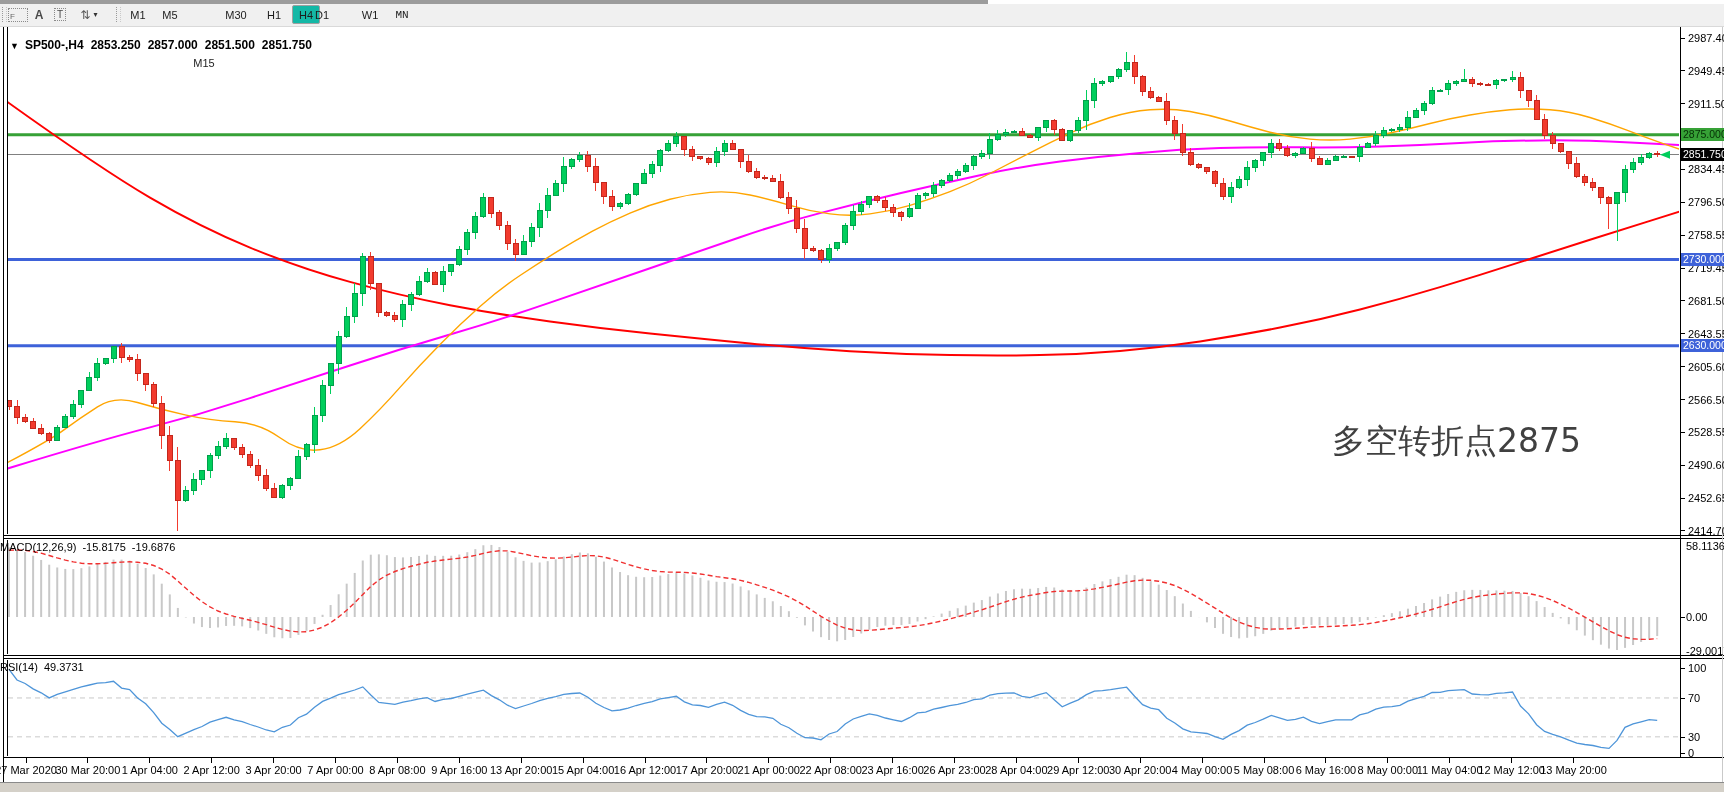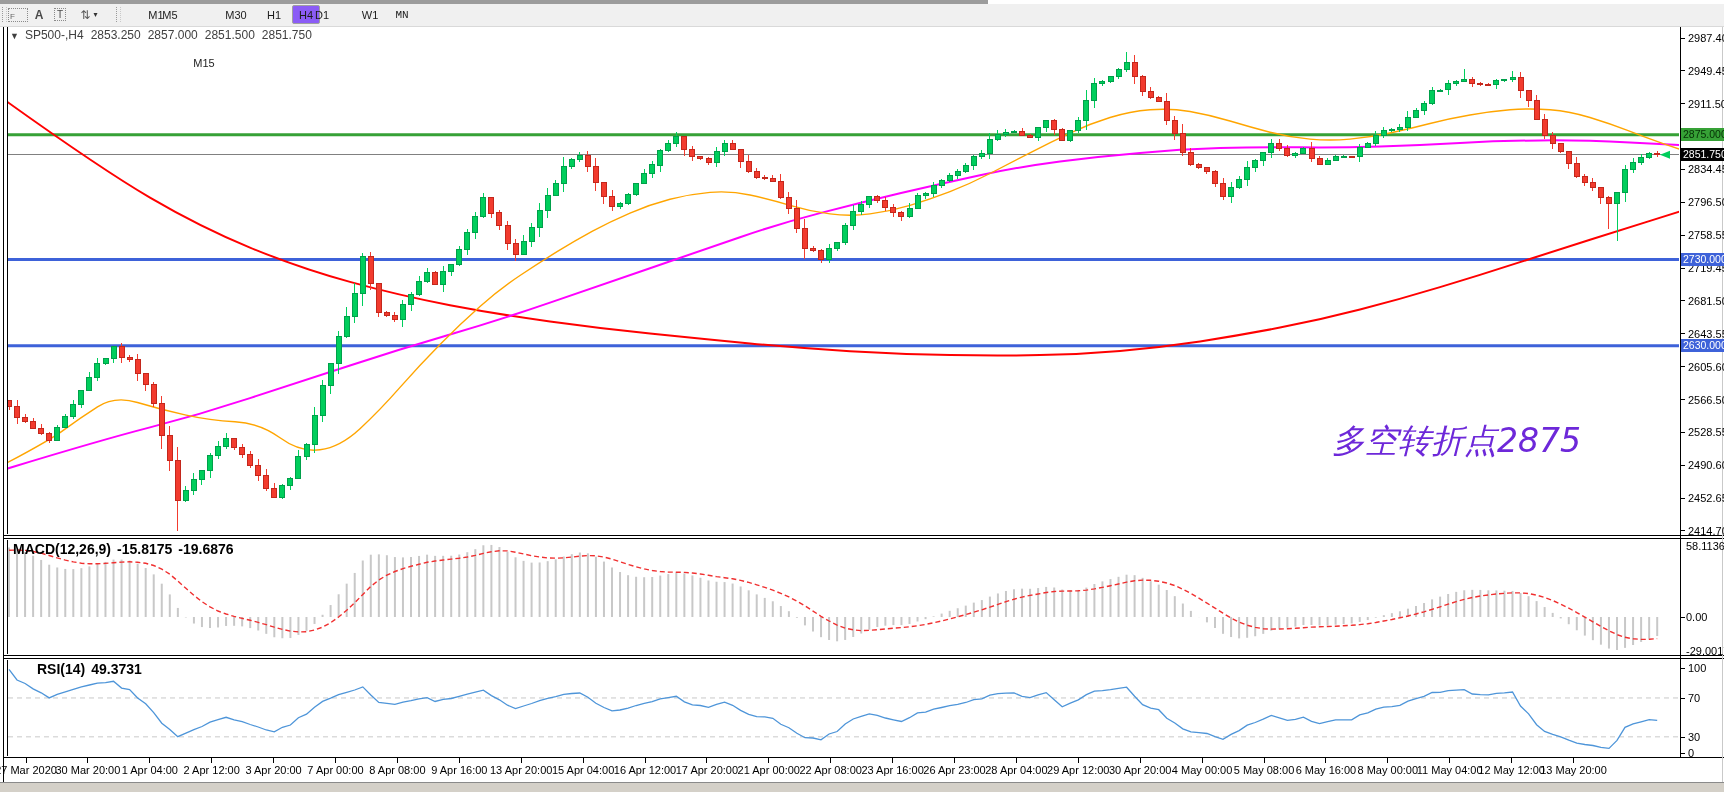--- a/index.html
+++ b/index.html
@@ -5,42 +5,42 @@
   html,body{margin:0;padding:0;}
   body{width:1724px;height:792px;background:#ffffff;overflow:hidden;position:relative;
        font-family:"Liberation Sans",sans-serif;}
   .top-strip{position:absolute;left:0;top:0;width:988px;height:4px;background:#9c9c9c;z-index:10;}
   .toolbar{position:absolute;left:0;top:4px;width:1724px;height:22px;background:#f0f0f0;
            border-bottom:1px solid #d9d9d9;z-index:10;}
   .tb-item{position:absolute;top:1px;height:19px;display:flex;align-items:center;justify-content:center;
            background:transparent;border:1px solid transparent;font-size:11px;color:#1c1c1c;
            font-family:"Liberation Sans",sans-serif;padding:0;cursor:default;}
   .tb-grip{position:absolute;top:3px;width:3px;height:15px;border-left:1px dotted #9a9a9a;border-right:1px dotted #c9c9c9;}
-  .tf-active{border:1px solid #a0a0a0;background:#8b5cf6;border-radius:2px;}
+  .tf-active{border:1px solid #a0a0a0;background:#14b8a6;border-radius:2px;}
   .f-box{display:flex;align-items:flex-end;width:17px;height:12px;border:1px dotted #8a8a8a;
          font-size:8px;color:#666;padding-left:1px;line-height:8px;}
   .a-letter{font-size:12px;font-weight:bold;color:#4a4a4a;}
   .t-dotted{border:1px dotted #8a8a8a;font-size:10px;color:#4a4a4a;padding:0 2px;line-height:11px;}
   .arrows-glyph{font-size:12px;color:#555;}
   .caret-glyph{font-size:8px;color:#333;margin-left:3px;}
-  .chart-title{position:absolute;left:10px;top:28px;z-index:6;font-size:12px;font-weight:normal;color:#404040;}
+  .chart-title{position:absolute;left:10px;top:38px;z-index:6;font-size:12px;font-weight:bold;color:#000000;}
   .chart-title .dd{font-size:9px;margin-right:6px;}
   .chart-title span{margin-right:7px;}
-  .ind-label{position:absolute;left:13px;z-index:6;font-size:14px;color:#000;font-weight:bold;}
+  .ind-label{position:absolute;left:0;z-index:6;font-size:11px;color:#000;}
   .ind-label span{margin-right:6px;}
   #macd-label{top:541px;}
-  #rsi-label{top:661px;padding-left:24px;}
+  #rsi-label{top:661px;}
   .price-tag{position:absolute;left:1681px;width:43px;height:13px;z-index:7;font-size:10.5px;
              line-height:13px;padding-left:2px;}
   #tag-2875{top:128px;background:#36A136;color:#062f06;}
   #tag-current{top:148px;background:#000000;color:#ffffff;}
   #tag-2730{top:253px;background:#3E62D9;color:#ffffff;}
   #tag-2630{top:339px;background:#3E62D9;color:#ffffff;}
-  .annotation{position:absolute;left:1332px;top:419px;z-index:5;font-size:33px;color:#6d28d9;
-              font-family:"DejaVu Sans",sans-serif;white-space:nowrap;font-style:italic;}
+  .annotation{position:absolute;left:1332px;top:419px;z-index:5;font-size:33px;color:#404040;
+              font-family:"DejaVu Sans",sans-serif;white-space:nowrap;}
   .bottom-strip{position:absolute;left:0;top:782px;width:1724px;height:10px;background:#d4d0c8;
                 border-top:1px solid #8a8a8a;z-index:9;}
   #chart-svg{position:absolute;left:0;top:0;z-index:1;}
   #chart-svg text{font-family:"Liberation Sans",sans-serif;}
 </style>
 </head>
 <body>
 
 <div class="top-strip"></div>
 
@@ -53,21 +53,21 @@
     <span class="a-letter">A</span>
   </button>
   <button class="tb-item" style="left:50px;width:20px;">
     <span class="t-dotted">T</span>
   </button>
   <button class="tb-item" style="left:74px;width:30px;">
     <span class="arrows-glyph">⇅</span>
     <span class="caret-glyph">▾</span>
   </button>
   <div class="tb-grip" style="left:116px;"></div>
-  <button class="tb-item" style="left:142px;width:28px;">M1</button>
+  <button class="tb-item" style="left:124px;width:28px;">M1</button>
   <button class="tb-item" style="left:156px;width:28px;">M5</button>
   <button class="tb-item" style="left:188px;width:32px;margin-top:48px;">M15</button>
   <button class="tb-item" style="left:220px;width:32px;">M30</button>
   <button class="tb-item" style="left:260px;width:28px;">H1</button>
   <button class="tb-item tf-active" style="left:292px;width:28px;">H4</button>
   <button class="tb-item" style="left:308px;width:28px;">D1</button>
   <button class="tb-item" style="left:356px;width:28px;">W1</button>
   <button class="tb-item" style="left:388px;width:28px;font-family:Liberation Mono, monospace;">MN</button>
 </div>
 

